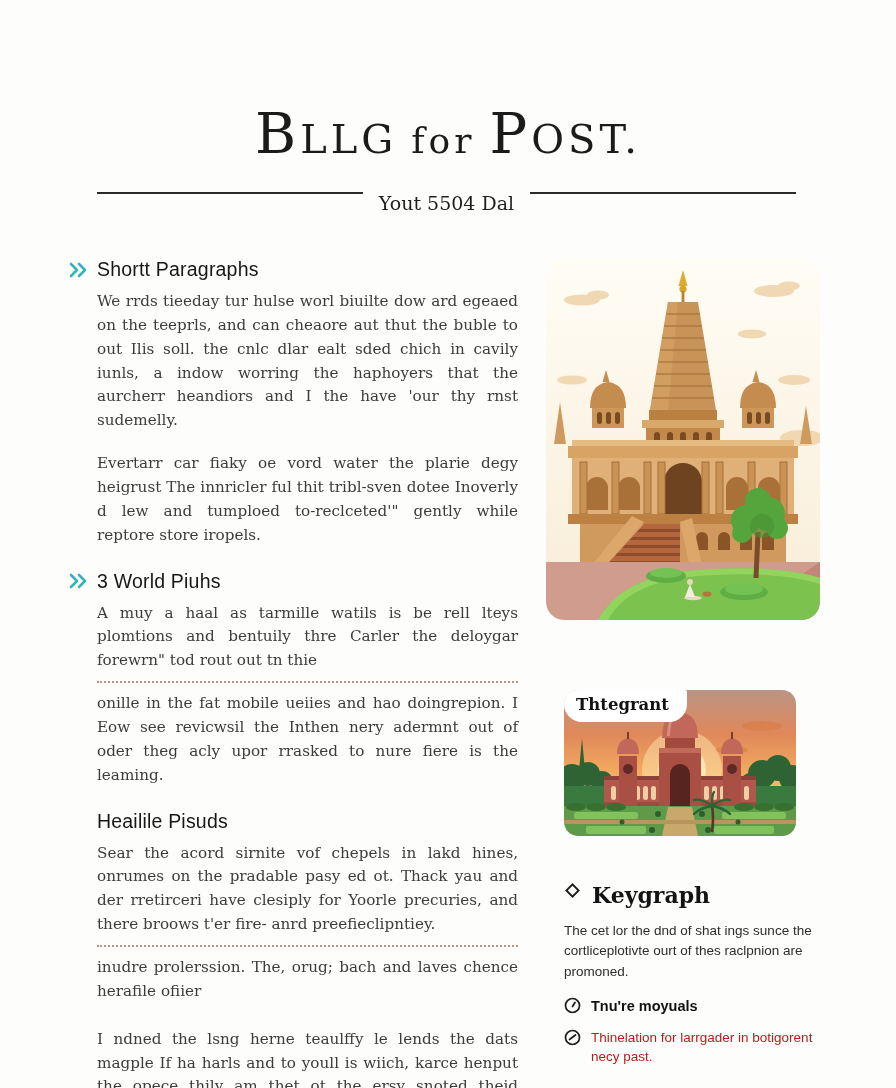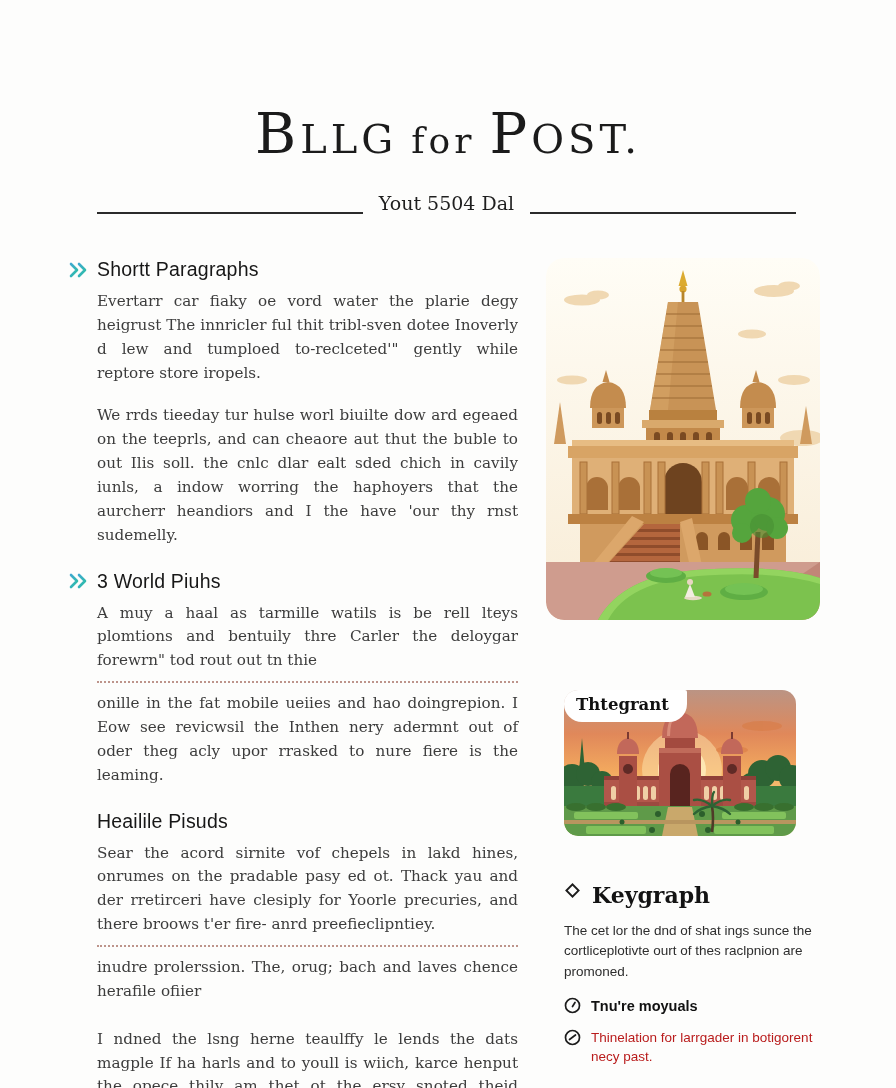--- a/index.html
+++ b/index.html
@@ -8,21 +8,21 @@
     position:relative; width:896px; height:1088px; margin:0 auto;
     background:#fdfdfc; overflow:hidden;
     font-family:"DejaVu Serif", serif; color:#3b3b3b;
   }
   
   .header { text-align:center; padding-top:101px; }
   .title { color:#1b1b1b; letter-spacing:4px; white-space:nowrap; }
   .title .caps-word { display:inline-block; font-size:40px; margin:0 10px; }
   .title .caps-word::first-letter { font-size:56px; }
   .title .small-word { display:inline-block; font-size:36px; margin:0 4px; }
-  .subtitle-row { display:flex; align-items:flex-end; gap:16px; margin:26px 100px 0 97px; }
+  .subtitle-row { display:flex; align-items:flex-start; gap:16px; margin:26px 100px 0 97px; }
   .rule { flex:1; height:2px; background:#2b2b2b; }
   .subtitle { font-size:19px; color:#1f1f1f; white-space:nowrap; }
   
   .columns { display:flex; align-items:flex-start; padding:44px 0 0 70px; }
   .left-col { width:448px; padding-left:27px; }
   .right-col { width:300px; margin-left:28px; }
   
   .section-head {
     display:flex; align-items:center; gap:9px;
     font-family:"Liberation Sans", sans-serif; font-weight:400;
@@ -96,22 +96,22 @@
                 <linearGradient id="tealg" x1="0" y1="0" x2="1" y2="1">
               <stop offset="0" stop-color="#3fa9cf"></stop>
                   <stop offset="1" stop-color="#2bbfa4"></stop>
             </linearGradient>
               </defs>
             <polyline points="2,2 8,8 2,14" fill="none" stroke="url(#tealg)" stroke-width="2.6" stroke-linecap="round" stroke-linejoin="round"></polyline>
             <polyline points="10,2 16,8 10,14" fill="none" stroke="url(#tealg)" stroke-width="2.6" stroke-linecap="round" stroke-linejoin="round"></polyline>
           </svg>
           <span>Shortt Paragraphs</span>
         </div>
+        <p class="para">We rrds tieeday tur hulse worl biuilte dow ard egeaed on the teeprls, and can cheaore aut thut the buble to out Ilis soll. the cnlc dlar ealt sded chich in cavily iunls, a indow worring the haphoyers that the aurcherr heandiors and I the have 'our thy rnst sudemelly.</p>
         <p class="para">Evertarr car fiaky oe vord water the plarie degy heigrust The innricler ful thit tribl-sven dotee Inoverly d lew and tumploed to-reclceted'" gently while reptore store iropels.</p>
-        <p class="para">We rrds tieeday tur hulse worl biuilte dow ard egeaed on the teeprls, and can cheaore aut thut the buble to out Ilis soll. the cnlc dlar ealt sded chich in cavily iunls, a indow worring the haphoyers that the aurcherr heandiors and I the have 'our thy rnst sudemelly.</p>
       </div>
 
       <div class="section">
         <div class="section-head with-icon">
           <svg class="marker-icon" viewBox="0 0 19 16">
             <polyline points="2,2 8,8 2,14" fill="none" stroke="url(#tealg)" stroke-width="2.6" stroke-linecap="round" stroke-linejoin="round"></polyline>
             <polyline points="10,2 16,8 10,14" fill="none" stroke="url(#tealg)" stroke-width="2.6" stroke-linecap="round" stroke-linejoin="round"></polyline>
           </svg>
           <span>3 World Piuhs</span>
         </div>

